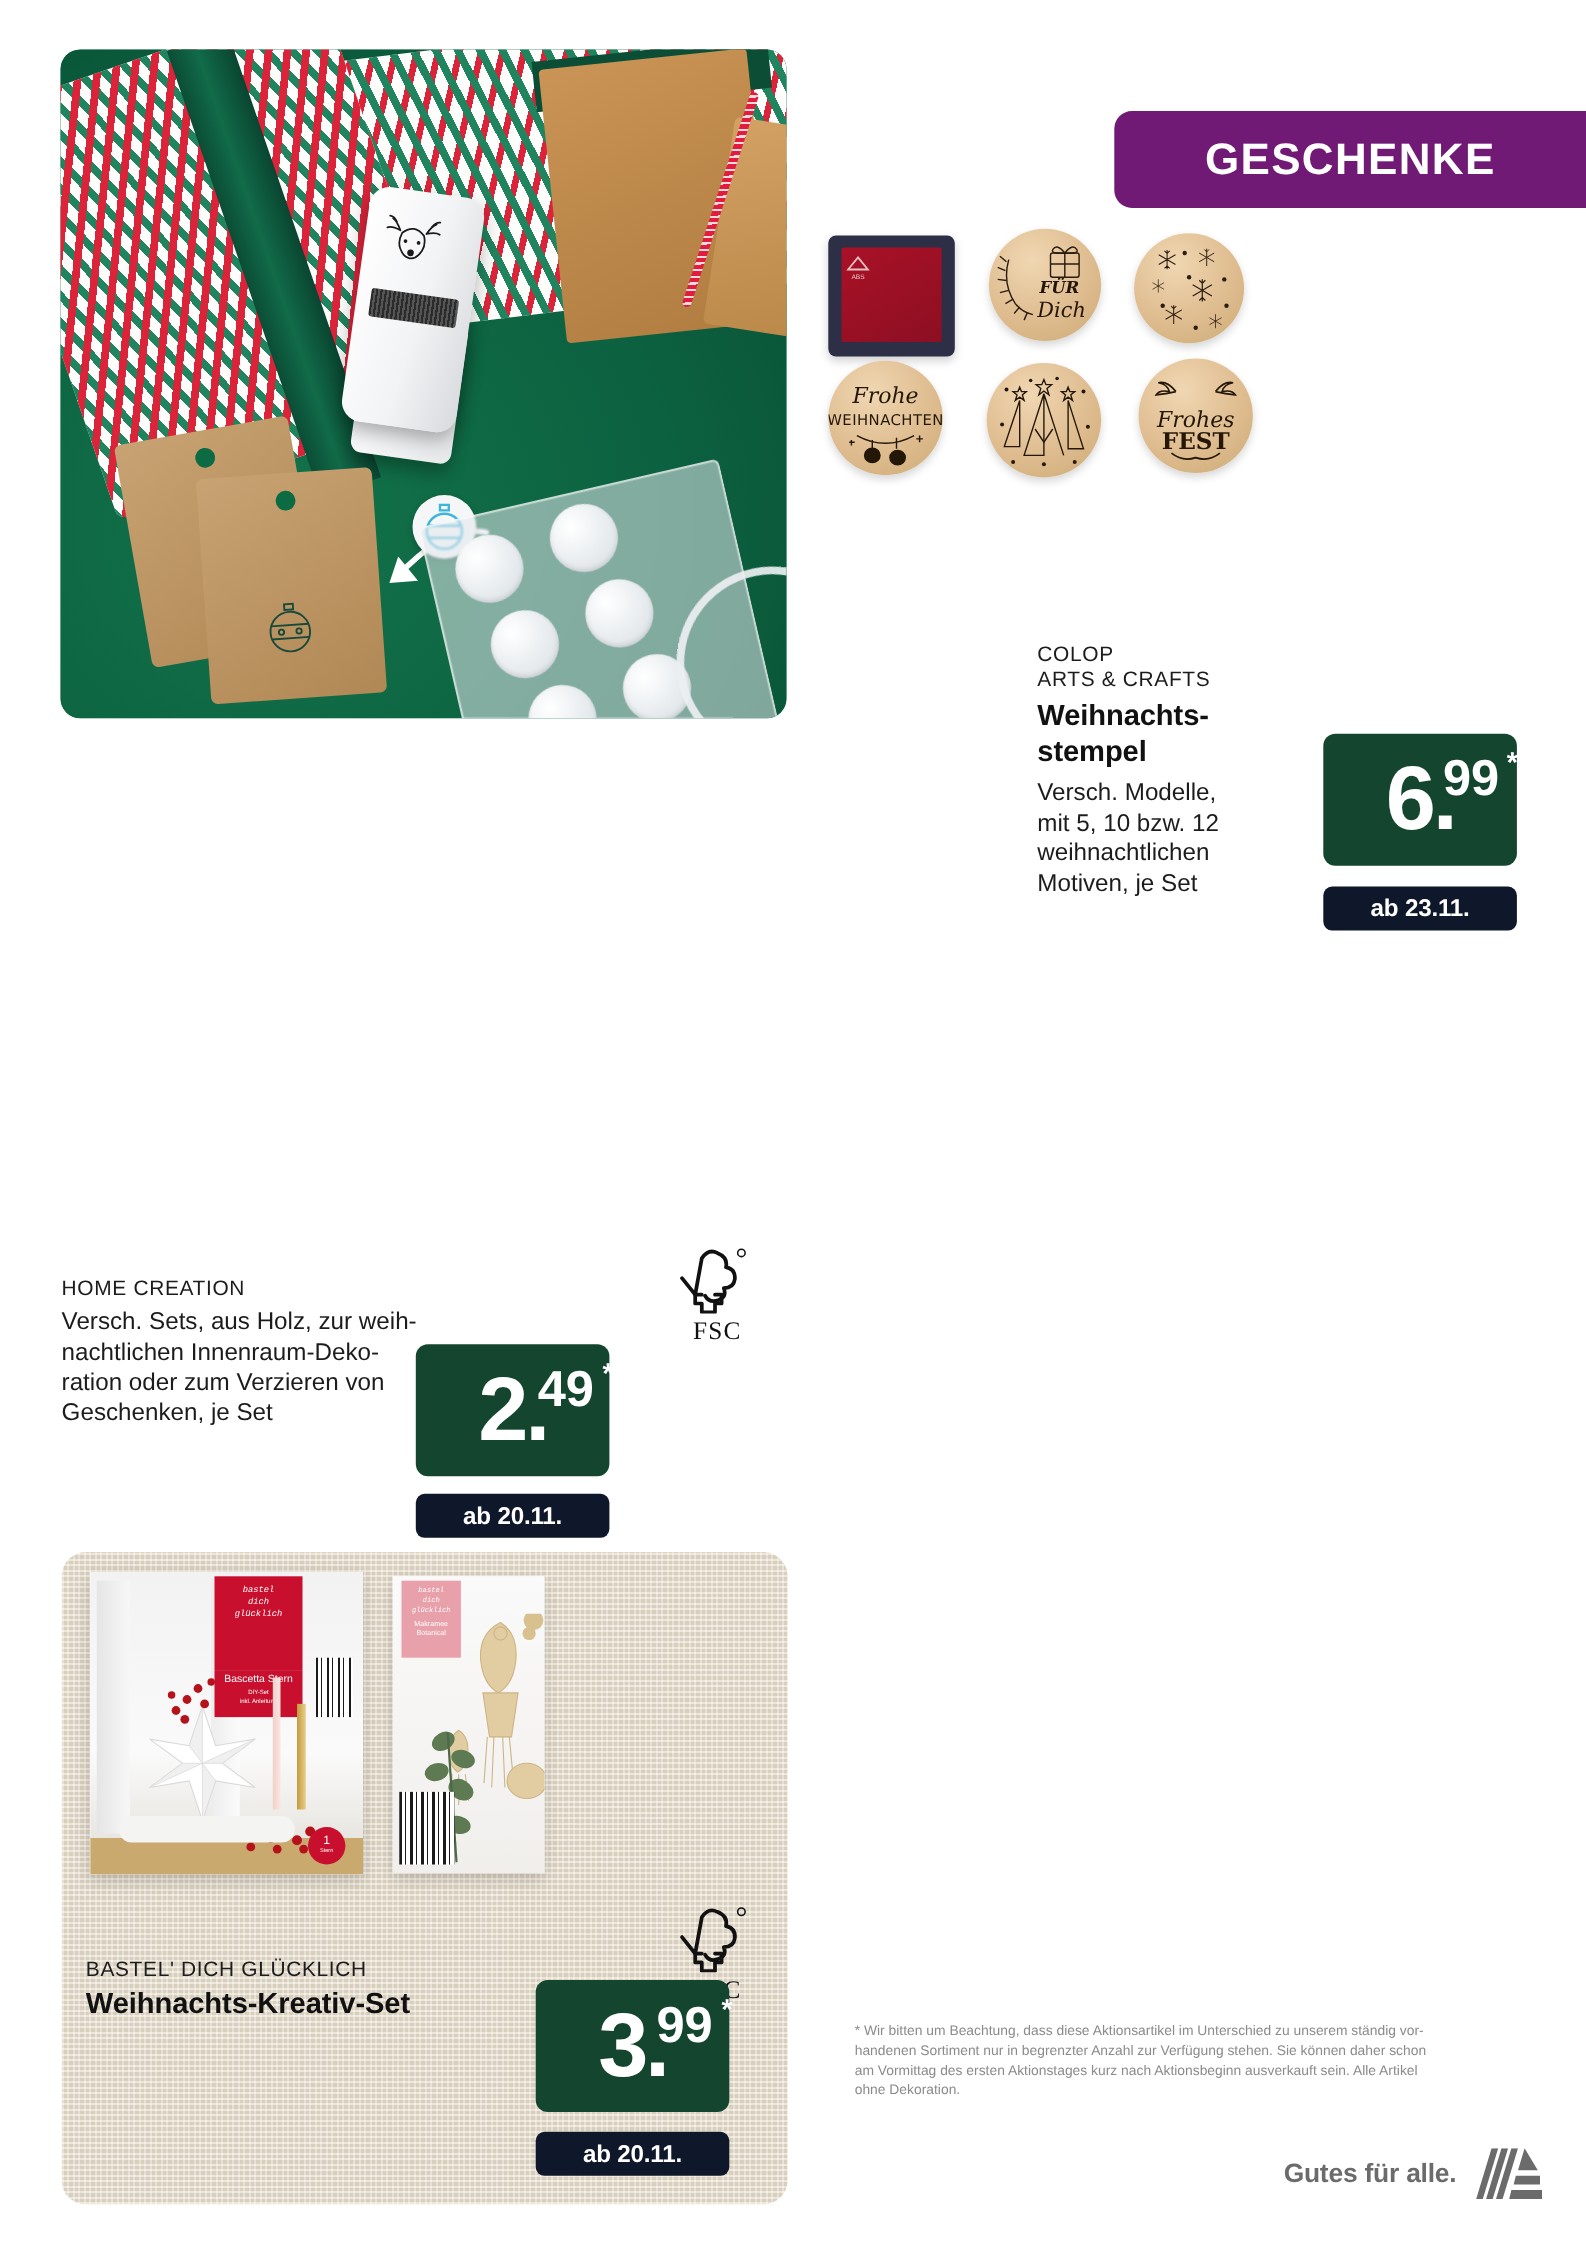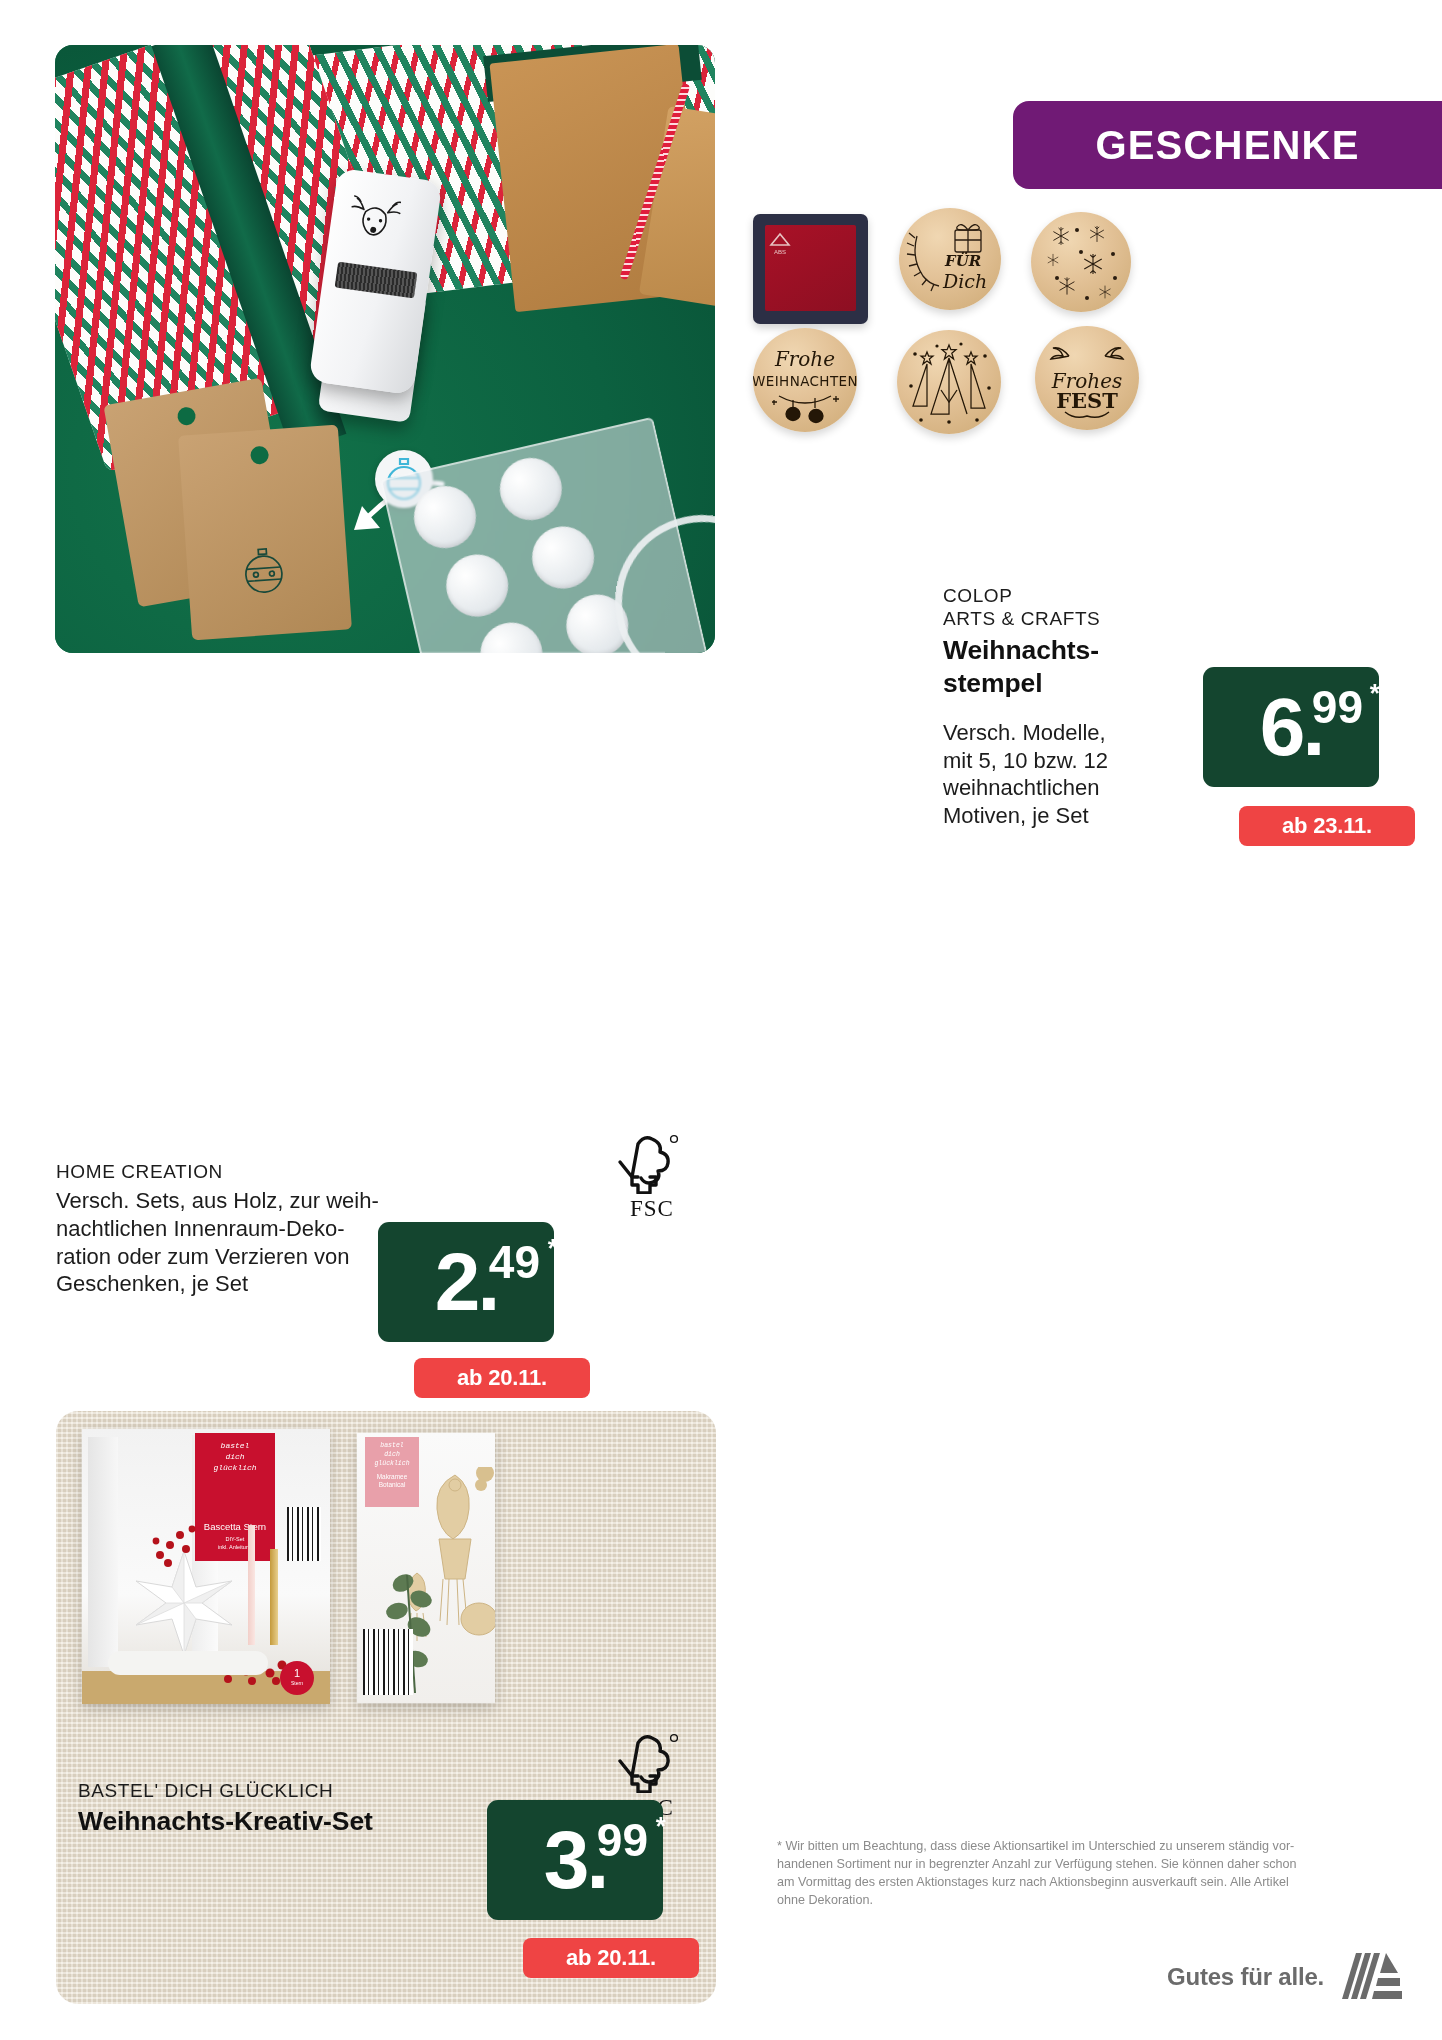--- a/index.html
+++ b/index.html
@@ -57,29 +57,28 @@
   .price-cents {
     font-weight: bold;
     position: absolute;
     top: -2px;
   }
   .price-star {
     font-weight: bold;
     position: absolute;
   }
   .date-box {
-    background: #ef4444;
+    background: #0f172a;
     border-radius: 8px;
     color: #ffffff;
     font-weight: bold;
     display: flex;
     align-items: center;
     justify-content: center;
     letter-spacing: -0.2px;
-    margin-left: 36px;
   }
 
   
   #geschenke-banner {
     left: 1013px; top: 101px; width: 429px; height: 88px;
     background: #701a75;
     border-radius: 16px 0 0 16px;
     display: flex; align-items: center; justify-content: center;
   }
   #geschenke-banner span {
@@ -493,21 +492,21 @@
       <text x="52" y="82" text-anchor="middle" font-family="DejaVu Serif, serif" font-size="21" fill="#241707" font-weight="bold">FEST</text>
     </svg>
   </div>
 </div>
 
 <div class="abs" style="left:943px;top:584px;width:250px">
   <div class="brand-line">COLOP
 ARTS &amp; CRAFTS</div>
   <div class="prod-title" style="margin-top:4px">Weihnachts-
 stempel</div>
-  <div class="prod-desc" style="margin-top:20px">Versch. Modelle,
+  <div class="prod-desc" style="margin-top:7px">Versch. Modelle,
 mit 5, 10 bzw. 12
 weihnachtlichen
 Motiven, je Set</div>
 </div>
 
 <div class="abs price-box" style="left:1203px;top:667px;width:176px;height:120px">
   <div class="price-inner">
     <span class="price-main" style="font-size:82px">6.</span>
     <span class="price-cents" style="font-size:46px;left:52px">99</span>
     <span class="price-star" style="font-size:26px;left:110px;top:-6px">*</span>

